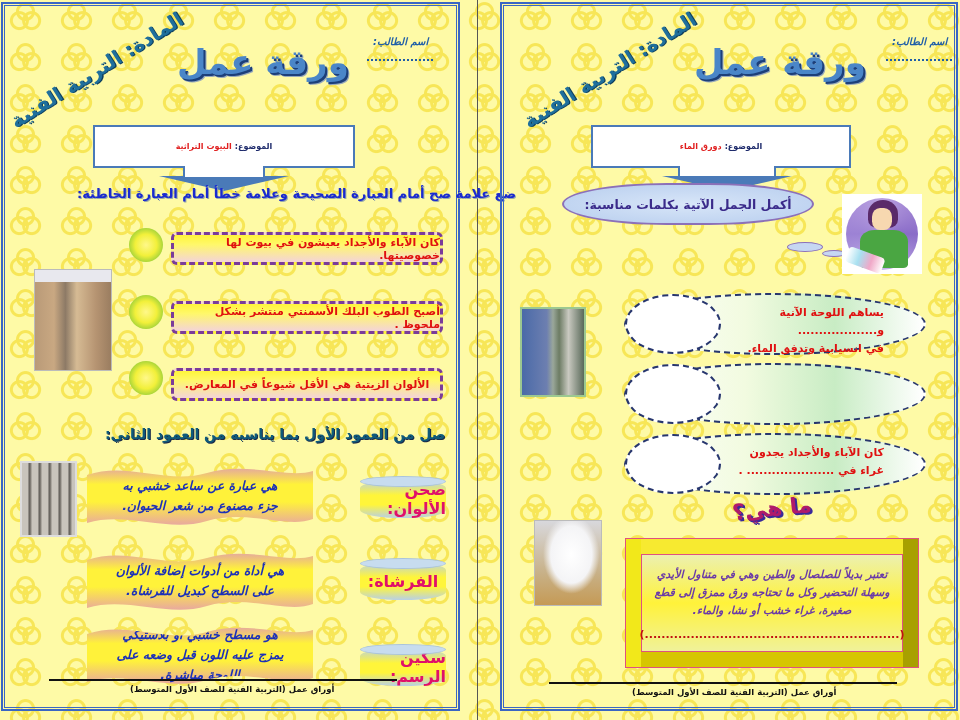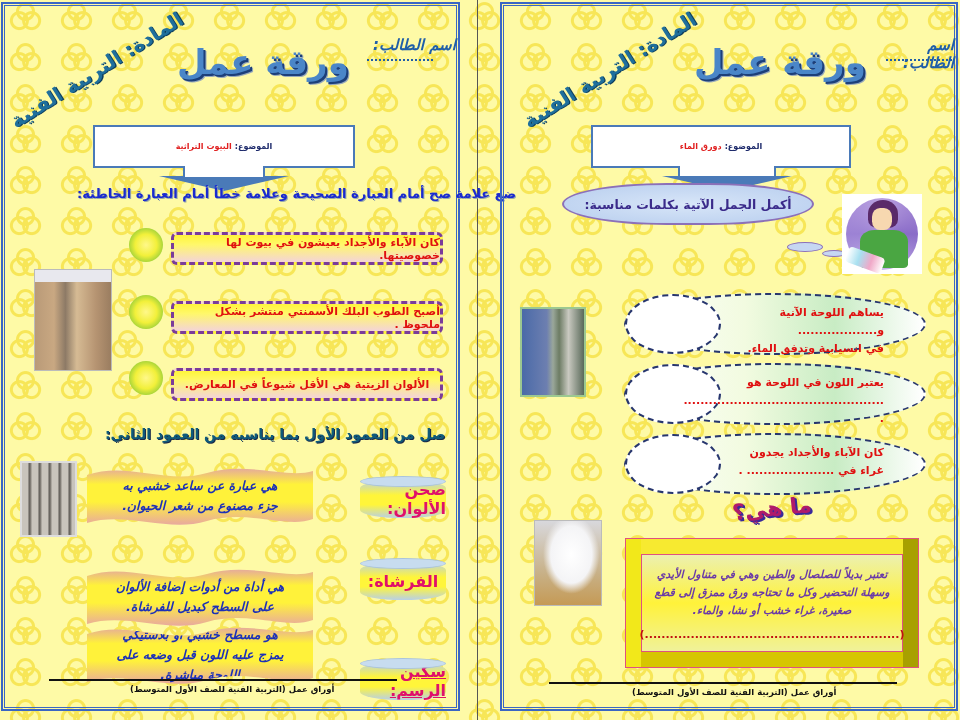--- a/index.html
+++ b/index.html
@@ -40,21 +40,21 @@
     letter-spacing: 0.5px;
     white-space: nowrap;
     direction: rtl;
   }
   .worksheet-title {
     position: absolute; font-weight: bold; font-size: 34px;
     color: #4a86c8; text-shadow: 2px 2px 0 #1c3f7a, 3px 3px 0 #9ab;
     direction: rtl;
   }
   .student-label {
-    position: absolute; font-size: 15px; font-style: italic; font-weight: bold;
+    position: absolute; font-size: 10px; font-style: italic; font-weight: bold;
     color: #1f5ea8; direction: rtl;
   }
   .student-dots {
     position: absolute; border-bottom: 2px dotted #1f5ea8; width: 66px; height: 2px;
   }
   .topic-box {
     position: absolute; background: #fff; border: 2px solid #4a7ab8;
     display: flex; align-items: center; justify-content: center;
     font-size: 8px; font-weight: bold; direction: rtl;
   }
@@ -241,26 +241,26 @@
     <div class="sun" style="left:124px; top:355px;"></div>
     <div class="tf-box" style="left:166px; top:362px; width:272px;">الألوان الزيتية هي الأقل شيوعاً في المعارض.</div>
 
     <div class="photo houses" style="left:29px; top:263px; width:78px; height:102px;"></div>
 
     <div class="instr2" style="left:100px; top:420px;">صل من العمود الأول بما يناسبه من العمود الثاني:</div>
 
     <div class="photo brushes" style="left:15px; top:455px; width:57px; height:76px;"></div>
 
     <div class="wave" style="left:82px; top:461px;">هي عبارة عن ساعد خشبي به جزء مصنوع من شعر الحيوان.</div>
-    <div class="wave" style="left:82px; top:562px;">هي أداة من أدوات إضافة الألوان على السطح كبديل للفرشاة.</div>
+    <div class="wave" style="left:82px; top:546px;">هي أداة من أدوات إضافة الألوان على السطح كبديل للفرشاة.</div>
     <div class="wave" style="left:82px; top:620px;">هو مسطح خشبي أو بلاستيكي يمزج عليه اللون قبل وضعه على اللوحة مباشرة.</div>
 
     <div class="drum" style="left:355px; top:474px;">صحن الألوان:</div>
     <div class="drum" style="left:355px; top:556px;">الفرشاة:</div>
-    <div class="drum" style="left:355px; top:656px;text-decoration:underline;">سكين الرسم:</div>
+    <div class="drum" style="left:355px; top:642px;">سكين الرسم:</div>
 
     <div class="footer-line" style="left:44px; top:673px; width:348px;"></div>
     <div class="footer-text" style="left:125px; top:678px;">أوراق عمل (التربية الفنية للصف الأول المتوسط)</div>
   </div>
 </div>
 
 <div class="page right">
   <div class="inner">
     <div class="subject" style="left:6px; top:52px;">المادة: التربية الفنية</div>
     <div class="worksheet-title" style="left:190px; top:36px;">ورقة عمل</div>
@@ -293,24 +293,20 @@
 
     <div class="oval-box" style="left:120px; top:287px;">
       <div class="oval-inner"></div>
       <div class="oval-text">
         <div>يساهم اللوحة الآنية و...................</div>
         <div>في انسيابية وتدفق الماء.</div>
       </div>
     </div>
     <div class="oval-box" style="left:120px; top:357px;">
       <div class="oval-inner"></div>
-      <div class="oval-text">
-        <div>يعتبر اللون في اللوحة هو</div>
-        <div>................................................ .</div>
-      </div>
     </div>
     <div class="oval-box" style="left:120px; top:427px;">
       <div class="oval-inner"></div>
       <div class="oval-text">
         <div>كان الآباء والأجداد يجدون</div>
         <div>غراء في ..................... .</div>
       </div>
     </div>
 
     <div class="mahi" style="left:228px; top:490px;">ما هي؟</div>

